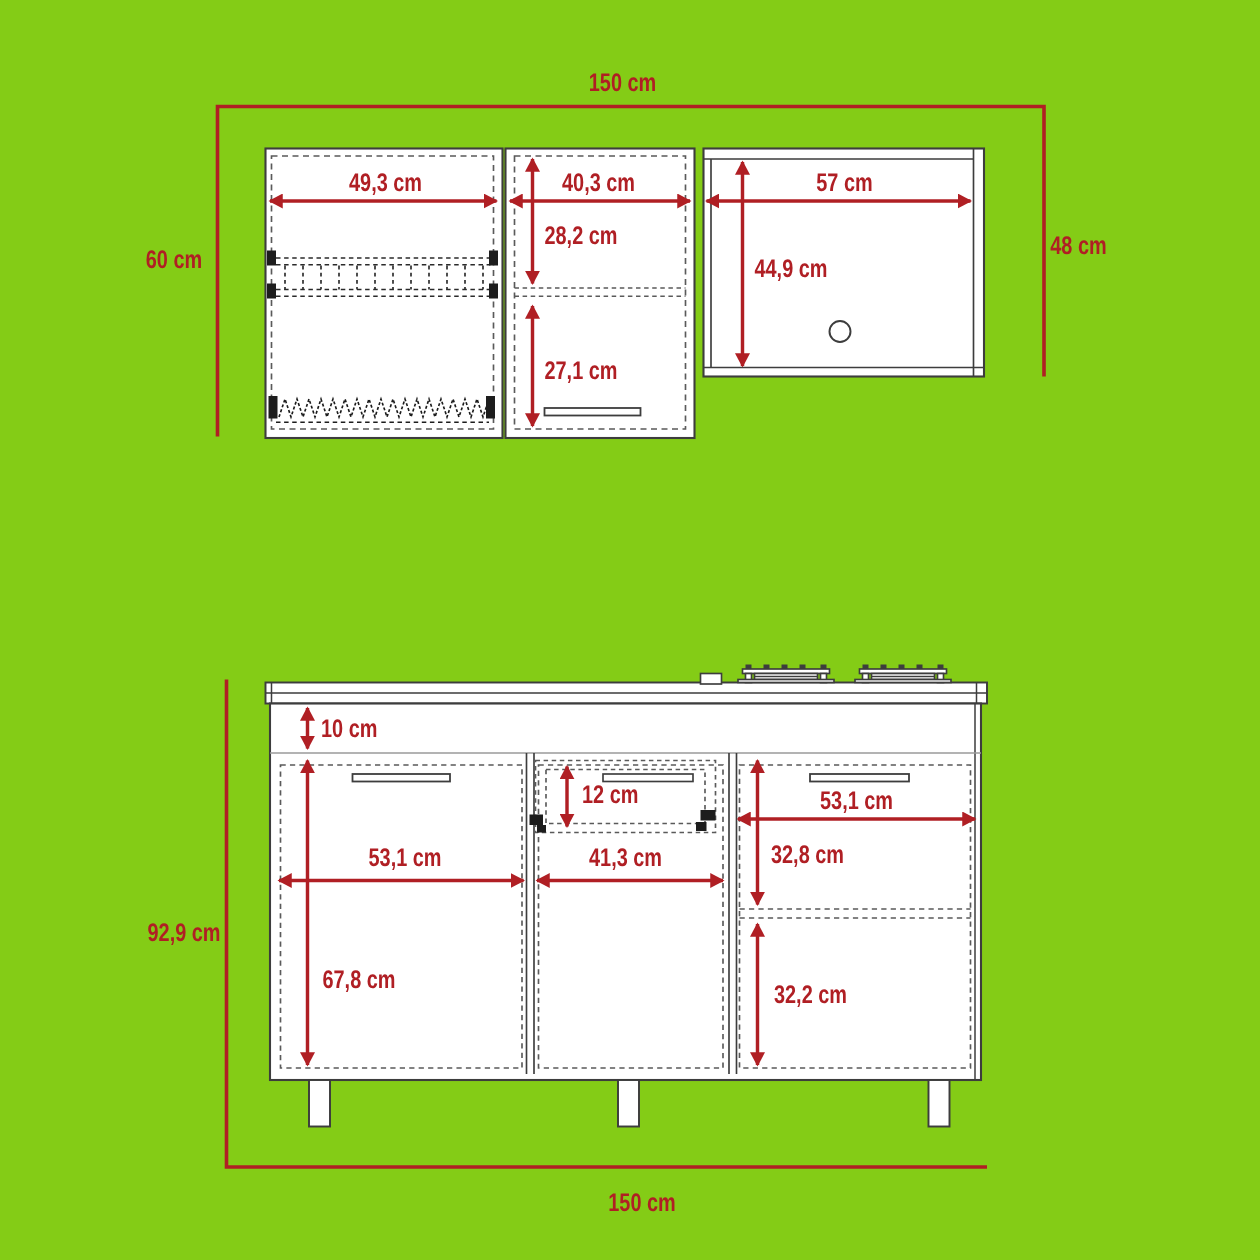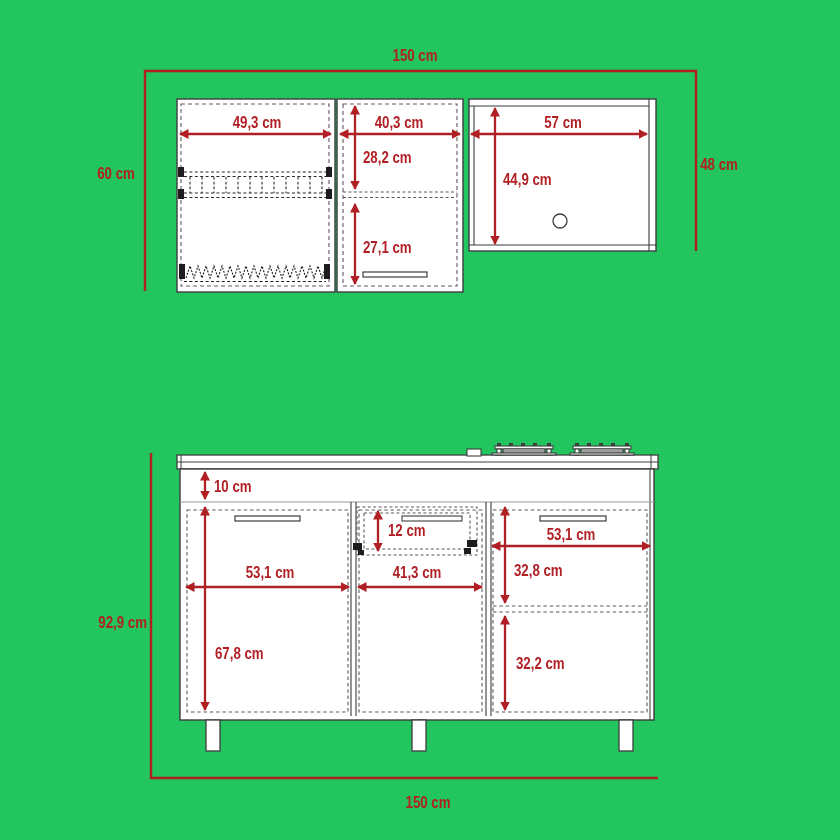--- a/index.html
+++ b/index.html
@@ -1,16 +1,16 @@
 <!DOCTYPE html>
 <html><head>
 <meta charset="utf-8">
 <style>
   html,body{margin:0;padding:0;background:#fff;}
-  .canvas{position:relative;width:840px;height:840px;background:#22c55e;overflow:hidden;
+  .canvas{position:relative;width:840px;height:840px;background:#84cc16;overflow:hidden;
           font-family:"Liberation Sans",sans-serif;}
   .canvas svg{position:absolute;left:0;top:0;}
   .lbl{position:absolute;font-weight:700;font-size:17px;line-height:1;color:#b01f24;
        white-space:nowrap;background:transparent;}
   .lbl.c{transform:translate(-50%,-50%) scaleX(.78);}
   .lbl.l{transform:translate(0,-50%) scaleX(.78);transform-origin:left center;}
   .lbl.r{transform:translate(-100%,-50%) scaleX(.78);transform-origin:right center;}
 </style>
 </head>
 <body>

